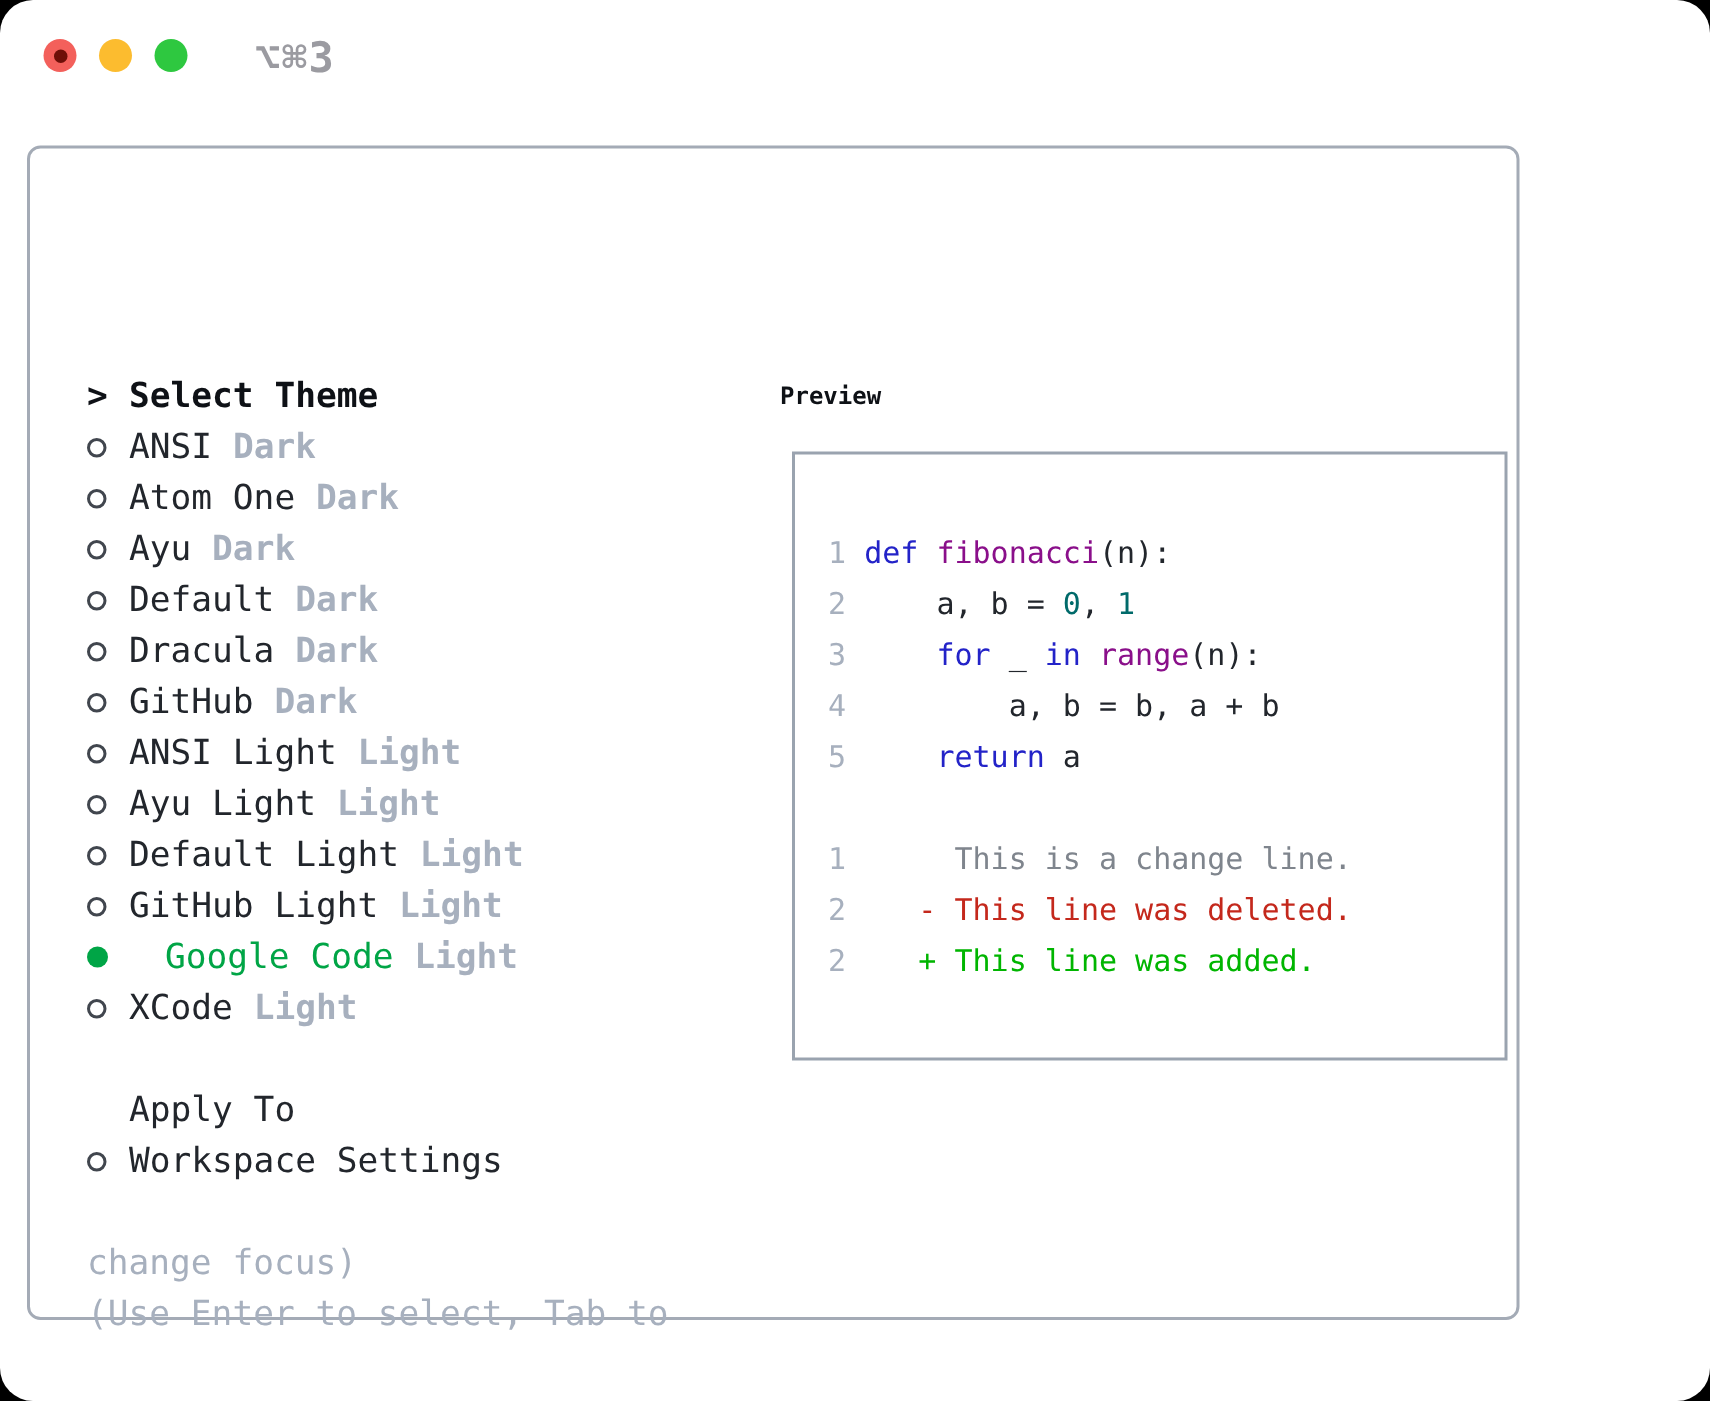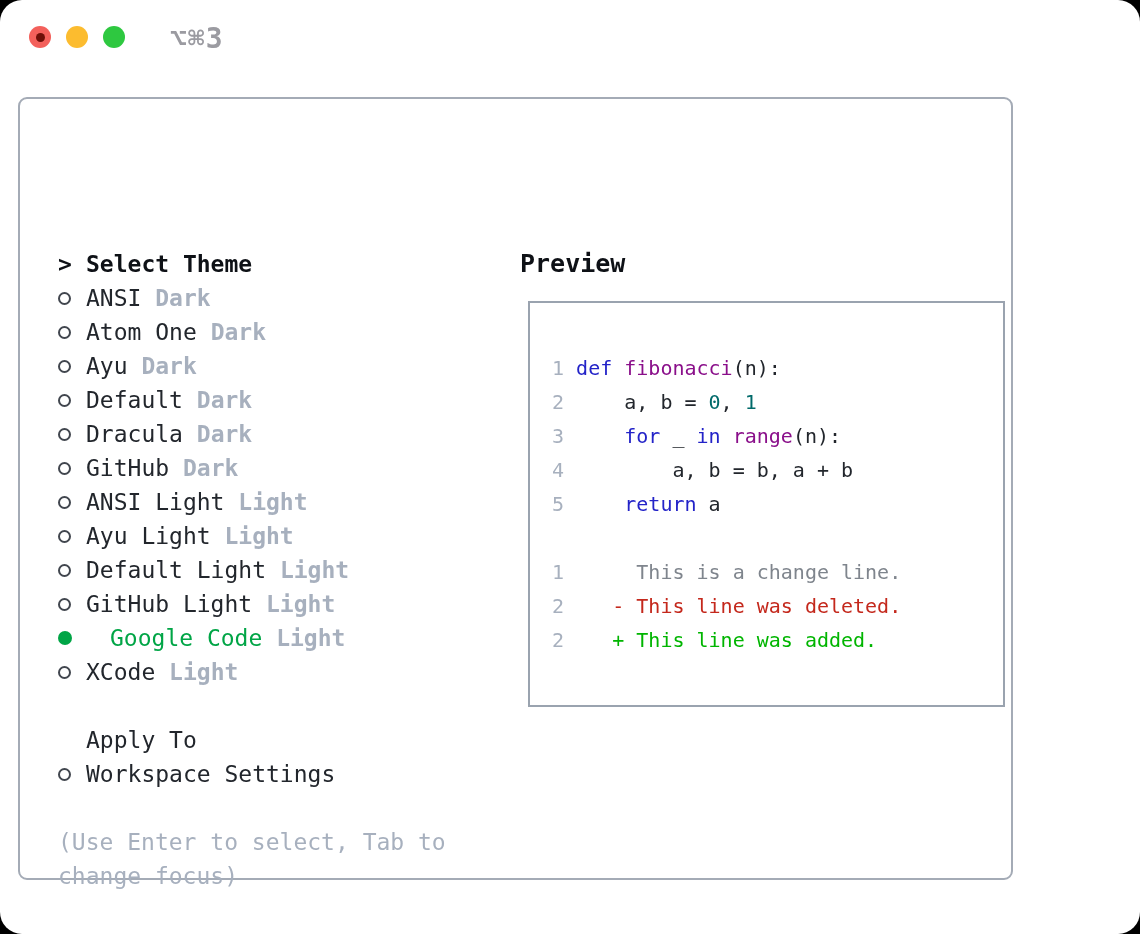--- a/index.html
+++ b/index.html
@@ -40,21 +40,21 @@
   .radio.selected{border:none;width:14px;height:14px;background:var(--accent,#00a546);}
   .header-label{font-weight:bold;color:#0e1116;}
   .item-name{color:#22262c;}
   .item-name.selected{color:var(--accent,#00a546);margin-left:24px;}
   .item-variant{color:var(--muted,#a7b0be);font-weight:bold;}
   .opt-label.selected{color:var(--accent,#00a546);}
   .row.help{color:var(--muted,#a7b0be);}
   
   .preview-header{
     position:absolute;left:500px;top:148px;height:34px;line-height:34px;
-    font-size:25px;font-weight:bold;color:#0e1116;
+    font-size:16px;font-weight:bold;color:#0e1116;
   }
   .preview-box{
     position:absolute;left:508px;top:202px;width:477px;height:406px;
     border:2px solid #9aa3af;box-sizing:border-box;background:#fff;
     padding:48px 0 0 22px;overflow:hidden;
   }
   .pline{height:34px;line-height:34px;font-size:20px;white-space:pre;color:var(--code-default,#22262c);}
   .lnum{color:var(--lnum,#a7b0be);}
   .seg-keyword{color:var(--keyword,#2323c8);}
   .seg-function{color:var(--function,#8a0f8a);}
@@ -166,22 +166,22 @@
         <span>Apply To</span>
       </div>
       <div id="apply-options">
 
   <div class="row">
     <span class="marker"><span class="radio"></span></span>
     <span class="opt-label">Workspace Settings</span>
   </div>
 </div>
       <div class="row blank"></div>
+      <div class="row help">change focus)</div>
       <div class="row help">(Use Enter to select, Tab to</div>
-      <div class="row help">change focus)</div>
     </div>
 
     <div class="preview-header">Preview</div>
 
     <div class="preview-box">
       <div id="code-lines">
           <div class="pline"><span class="lnum">1</span> <span class="seg-keyword">def </span><span class="seg-function">fibonacci</span><span class="seg-default">(n):</span></div>
           <div class="pline"><span class="lnum">2</span> <span class="seg-default">    a, b = </span><span class="seg-literal">0</span><span class="seg-default">, </span><span class="seg-literal">1</span></div>
           <div class="pline"><span class="lnum">3</span> <span class="seg-default">    </span><span class="seg-keyword">for</span><span class="seg-default"> _ </span><span class="seg-keyword">in</span><span class="seg-default"> </span><span class="seg-function">range</span><span class="seg-default">(n):</span></div>
           <div class="pline"><span class="lnum">4</span> <span class="seg-default">        a, b = b, a + b</span></div>

